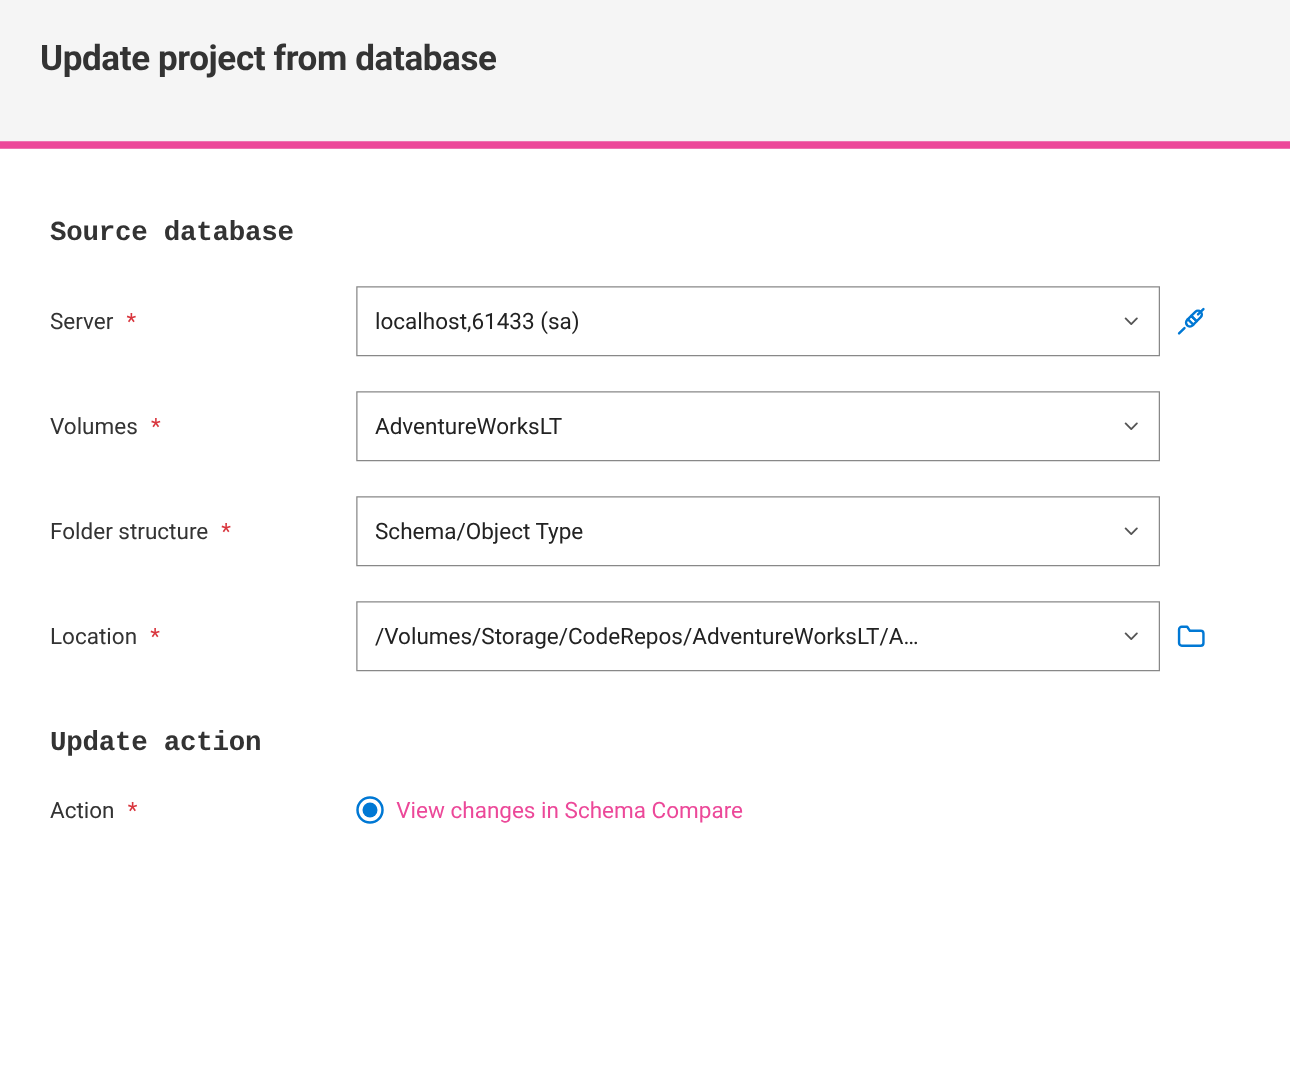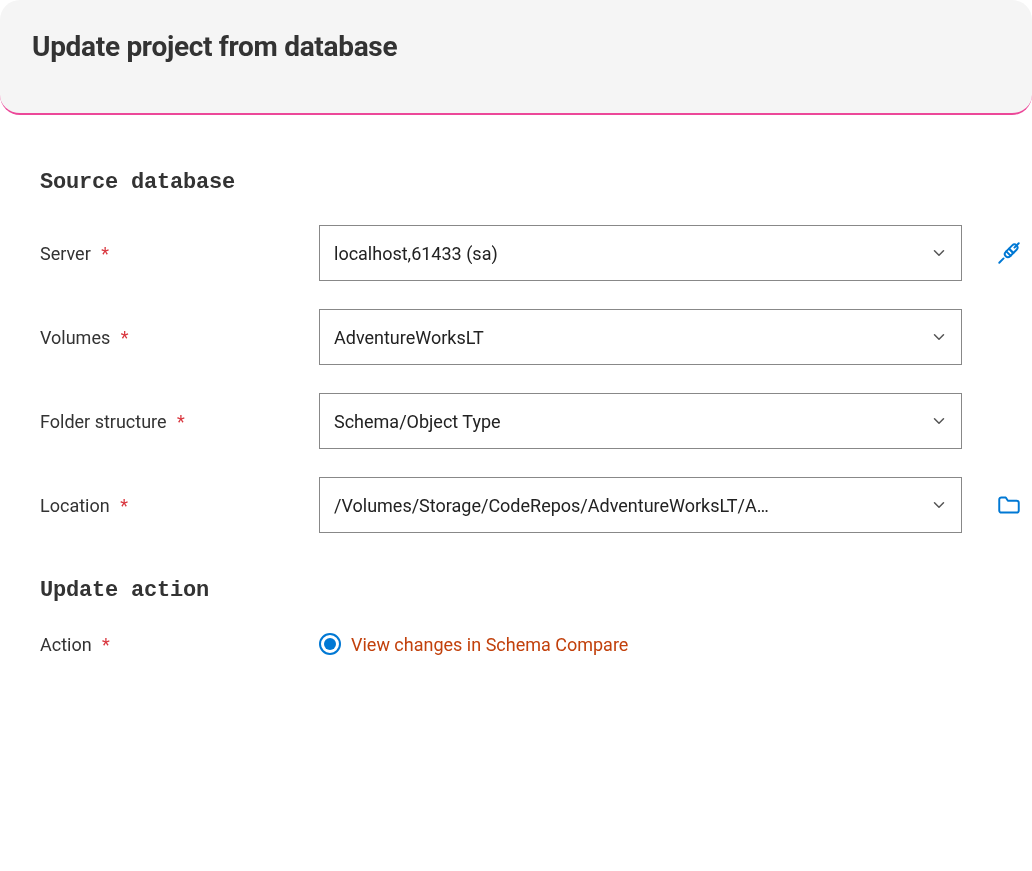--- a/index.html
+++ b/index.html
@@ -5,23 +5,22 @@
   * { box-sizing: border-box; }
   body {
     margin: 0;
     font-family: -apple-system, BlinkMacSystemFont, "Segoe UI", Roboto, sans-serif;
     font-size: 18px;
     color: #222;
     background: #fff;
   }
   .header {
     background: #f5f5f5;
-    border-bottom: 2px solid #ec4899;
+    border-bottom: 6px solid #ec4899;
     padding: 30px 32px 50px 32px;
-    border-radius: 20px;
   }
   .header h1 {
     margin: 0;
     font-size: 28px;
     font-weight: 700;
     letter-spacing: -0.3px;
     color: #333;
   }
   .content {
     padding: 10px 40px 40px 40px;
@@ -32,21 +31,20 @@
     margin-top: 45px;
     margin-bottom: 30px;
     letter-spacing: -0.2px;
     color: #333;
     font-family: Liberation Mono, monospace;
   }
   .field-row {
     display: flex;
     align-items: center;
     margin-bottom: 28px;
-    gap: 34px;
   }
   .label-col {
     width: 245px;
     font-size: 18px;
     color: #333;
     flex-shrink: 0;
   }
   .req {
     color: #d9363e;
     margin-left: 6px;
@@ -88,21 +86,21 @@
   .radio-group {
     display: flex;
     flex-direction: column;
     gap: 8px;
   }
   .radio-row {
     display: flex;
     align-items: center;
     gap: 10px;
     font-size: 18px;
-    color: #c2410c;
+    color: #ec4899;
     cursor: pointer;
   }
   .radio-circle {
     width: 22px;
     height: 22px;
     border: 2px solid #888;
     border-radius: 50%;
     display: flex;
     align-items: center;
     justify-content: center;

